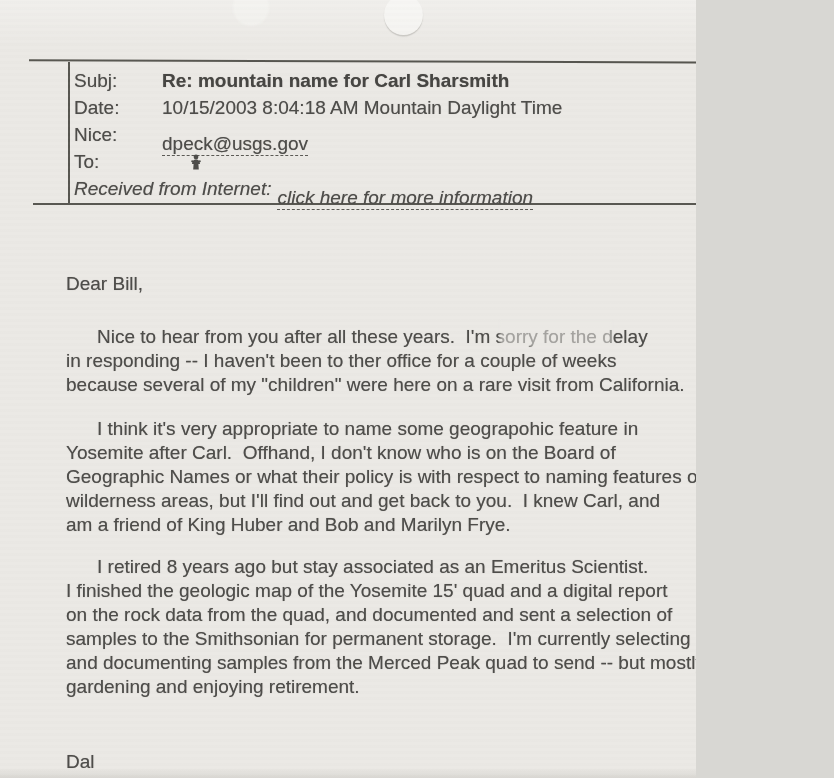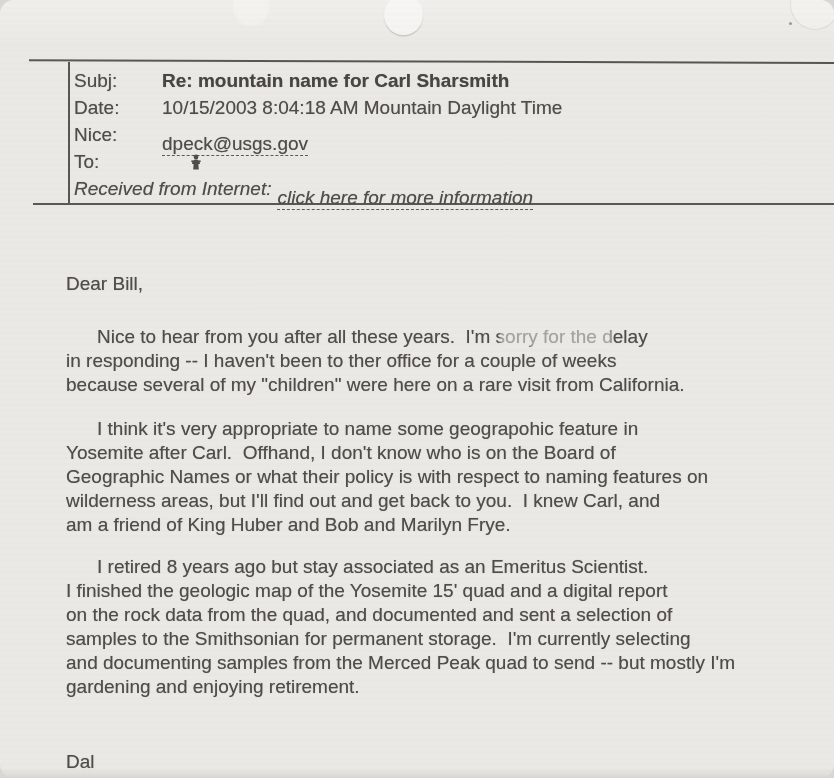--- a/index.html
+++ b/index.html
@@ -1,25 +1,24 @@
 <!DOCTYPE html>
 <html><head>
 <meta charset="utf-8">
 <style>
   html, body { margin: 0; padding: 0; background: #d8d7d3; }
   .page {
     position: relative;
-    width: 834px;
+    width: 696px;
     height: 778px;
     background: #ebe9e5;
     overflow: hidden;
     font-family: "Liberation Sans", "DejaVu Sans", sans-serif;
     color: #4e4d4a;
     text-shadow: 0 0 0.7px rgba(78,77,74,0.55);
-    border-radius: 14px;
   }
   
   .page::after {
     content: "";
     position: absolute; inset: 0;
     background:
       repeating-linear-gradient(0deg, rgba(90,88,82,0.012) 0 3px, rgba(255,255,255,0.015) 3px 6px),
       linear-gradient(180deg, rgba(255,255,255,0.28) 0, rgba(255,255,255,0) 46px),
       linear-gradient(0deg, rgba(110,108,100,0.14) 0, rgba(110,108,100,0) 10px);
     pointer-events: none;

